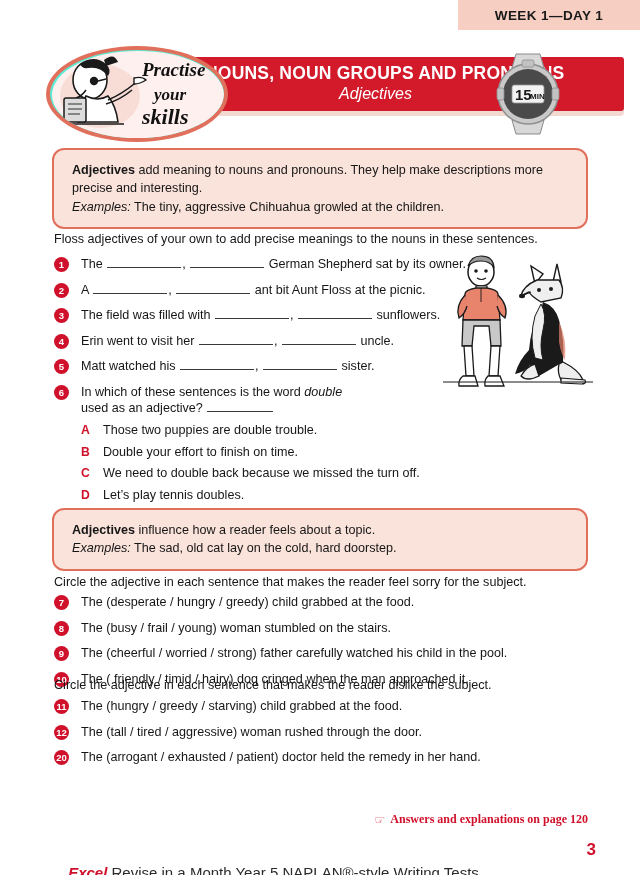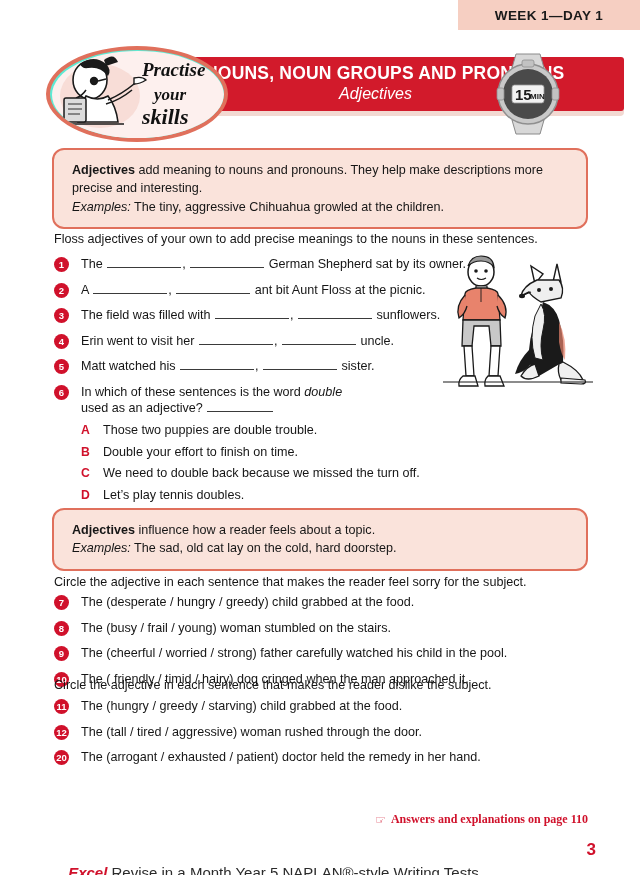--- a/index.html
+++ b/index.html
@@ -450,20 +450,20 @@
     <span class="q-text">The (tall / tired / aggressive)  woman rushed through the door.</span>
   </div>
   <div class="q-row">
     <span class="q-num">20</span>
     <span class="q-text">The (arrogant / exhausted / patient) doctor held the remedy in her hand.</span>
   </div>
 </div>
 
 <div class="answers-note">
   <span class="hand-icon">☞</span>
-  <span class="answers-text">Answers and explanations on page 110</span>
+  <span class="answers-text">Answers and explanations on page 120</span>
 </div>
 
 <div class="footer-line">
   <span class="excel">Excel</span><span> Revise in a Month Year 5 NAPLAN®-style Writing Tests</span>
 </div>
 
 <div class="page-num">3</div>
 
 </body></html>

